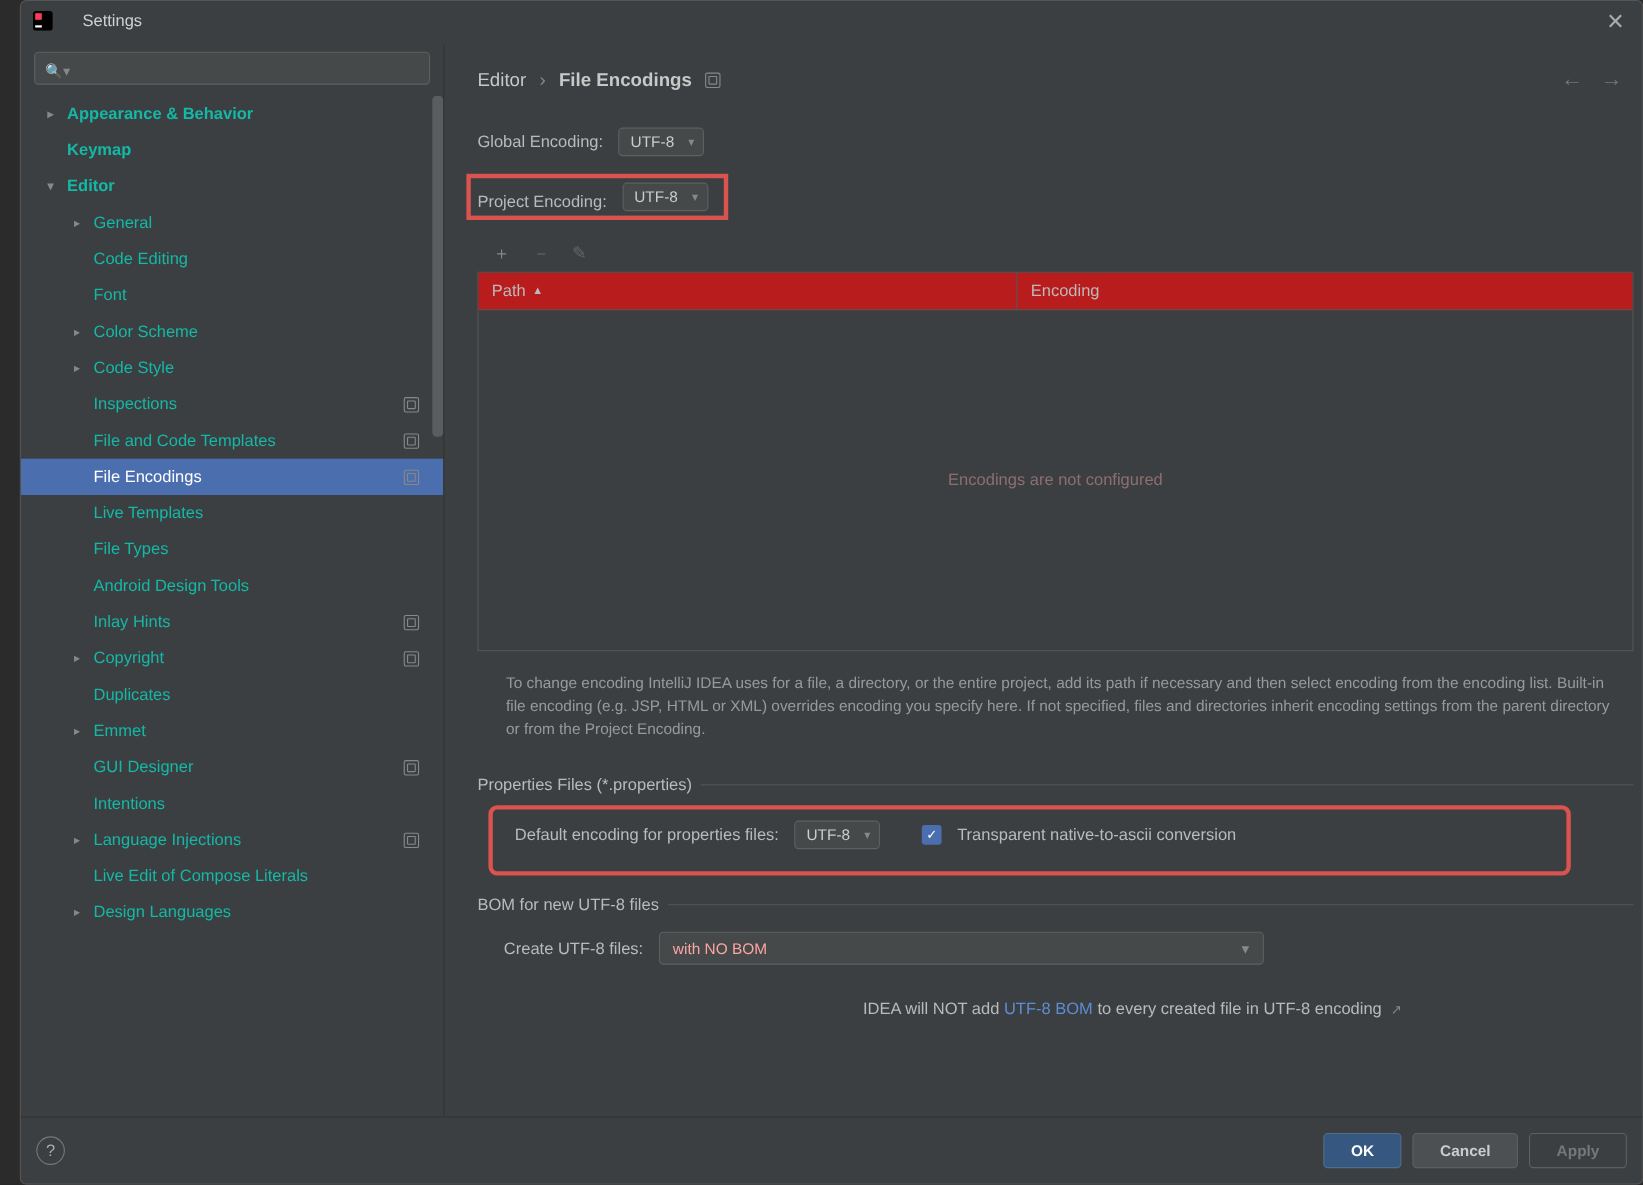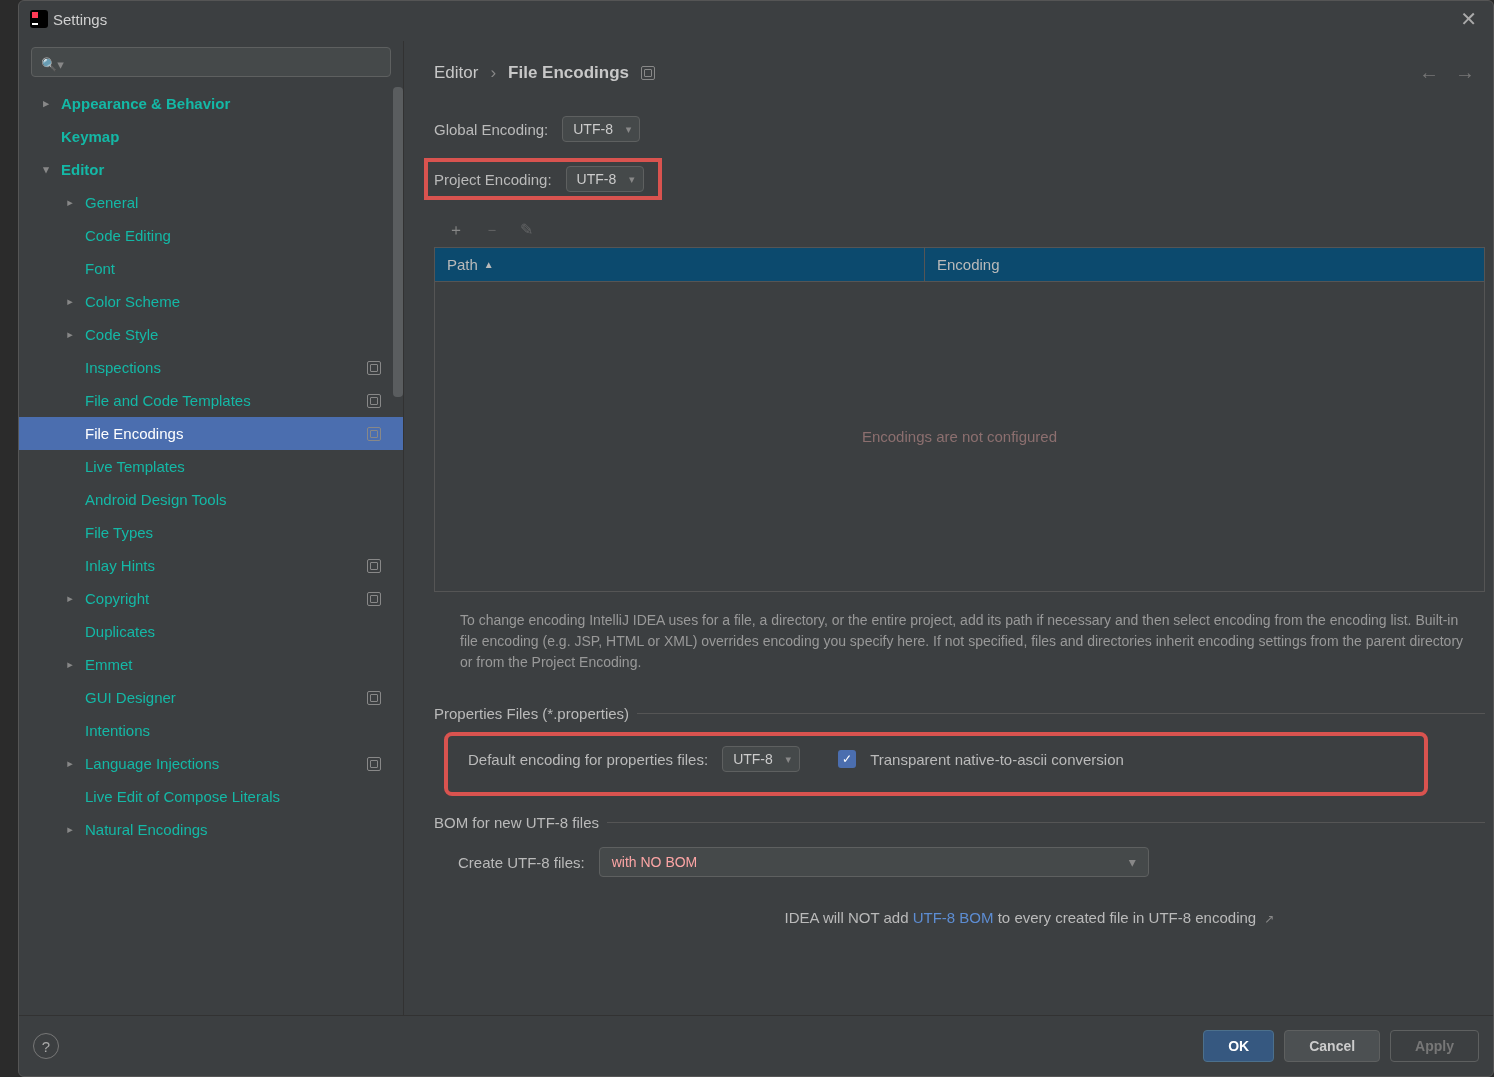--- a/index.html
+++ b/index.html
@@ -30,21 +30,21 @@
       border: 1px solid #555;
       border-radius: 6px;
       display: flex;
       flex-direction: column;
       position: relative;
     }
     .titlebar {
       display: flex;
       align-items: center;
       padding: 6px 10px 10px 10px;
-      gap: 4px;
+      gap: 26px;
       height: 40px;
     }
     .app-icon {
       width: 20px;
       height: 20px;
       display: flex;
       align-items: center;
       justify-content: center;
     }
     .title-text {
@@ -199,41 +199,41 @@
       font-size: 11px;
       top: 50%;
       transform: translateY(-50%);
     }
     .red-box-1 {
       border: 4px solid #d9534f;
       border-radius: 0;
       padding: 4px 14px 4px 6px;
       margin-left: -10px;
       display: inline-flex;
-      align-items: center;
+      align-items: flex-end;
       gap: 14px;
     }
     .toolbar-row {
       display: flex;
       gap: 20px;
       padding: 4px 0 6px 14px;
       color: #888;
       font-size: 16px;
       margin-top: 6px;
     }
     .table-wrap {
       border: 1px solid #555;
       background: #3c3f41;
       height: 345px;
       display: flex;
       flex-direction: column;
     }
     .table-header {
       display: flex;
-      background: #0c4a6e;
+      background: #b91c1c;
       border-bottom: 1px solid #555;
       justify-content: center;
     }
     .th {
       padding: 8px 12px;
       color: #bababa;
       font-size: 15px;
       display: flex;
       align-items: center;
       gap: 6px;
@@ -428,28 +428,28 @@
               <span class="chev none"></span>
               <span>File Encodings</span>
               <span class="cfg-icon"></span>
             </div>
             <div class="tree-item indent-1">
               <span class="chev none"></span>
               <span>Live Templates</span>
             </div>
             <div class="tree-item indent-1">
               <span class="chev none"></span>
+              <span>File Types</span>
+            </div>
+            <div class="tree-item indent-1">
+              <span class="chev none"></span>
               <span>Android Design Tools</span>
             </div>
             <div class="tree-item indent-1">
               <span class="chev none"></span>
-              <span>File Types</span>
-            </div>
-            <div class="tree-item indent-1">
-              <span class="chev none"></span>
               <span>Inlay Hints</span>
               <span class="cfg-icon"></span>
             </div>
             <div class="tree-item indent-1">
               <span class="chev right"></span>
               <span>Copyright</span>
               <span class="cfg-icon"></span>
             </div>
             <div class="tree-item indent-1">
               <span class="chev none"></span>
@@ -472,21 +472,21 @@
               <span class="chev right"></span>
               <span>Language Injections</span>
               <span class="cfg-icon"></span>
             </div>
             <div class="tree-item indent-1">
               <span class="chev none"></span>
               <span>Live Edit of Compose Literals</span>
             </div>
             <div class="tree-item indent-1">
               <span class="chev right"></span>
-              <span>Natural Encodings</span>
+              <span>Design Languages</span>
             </div>
           </div>
       </div>
 
       <div class="main-panel">
 
         <div class="breadcrumb-row">
           <span class="bc">Editor</span>
           <span class="bc bc-sep">›</span>
           <span class="bc bc-current">File Encodings</span>

